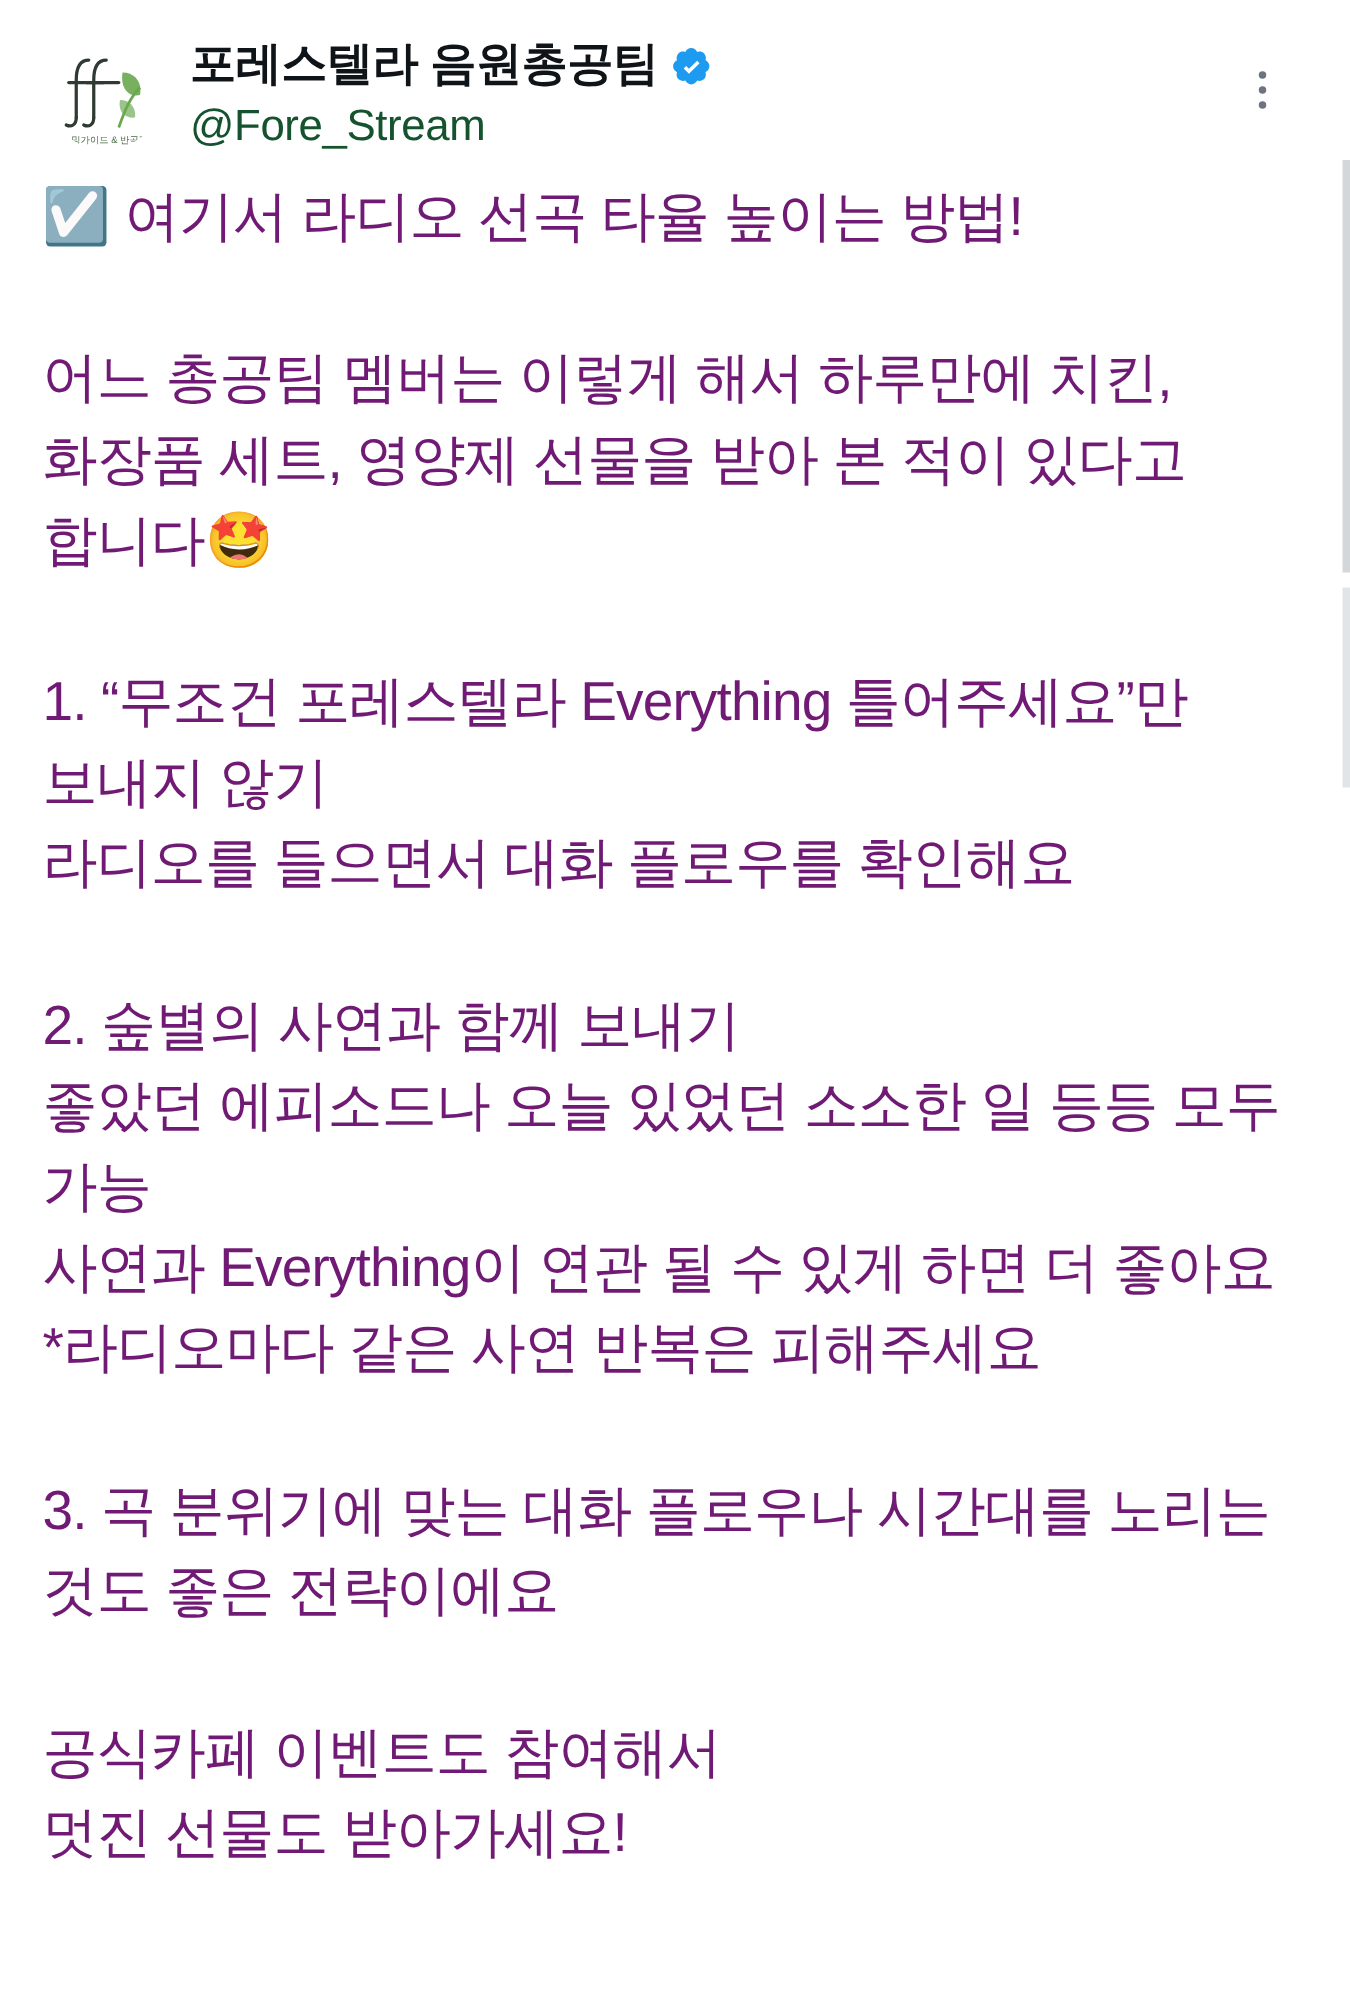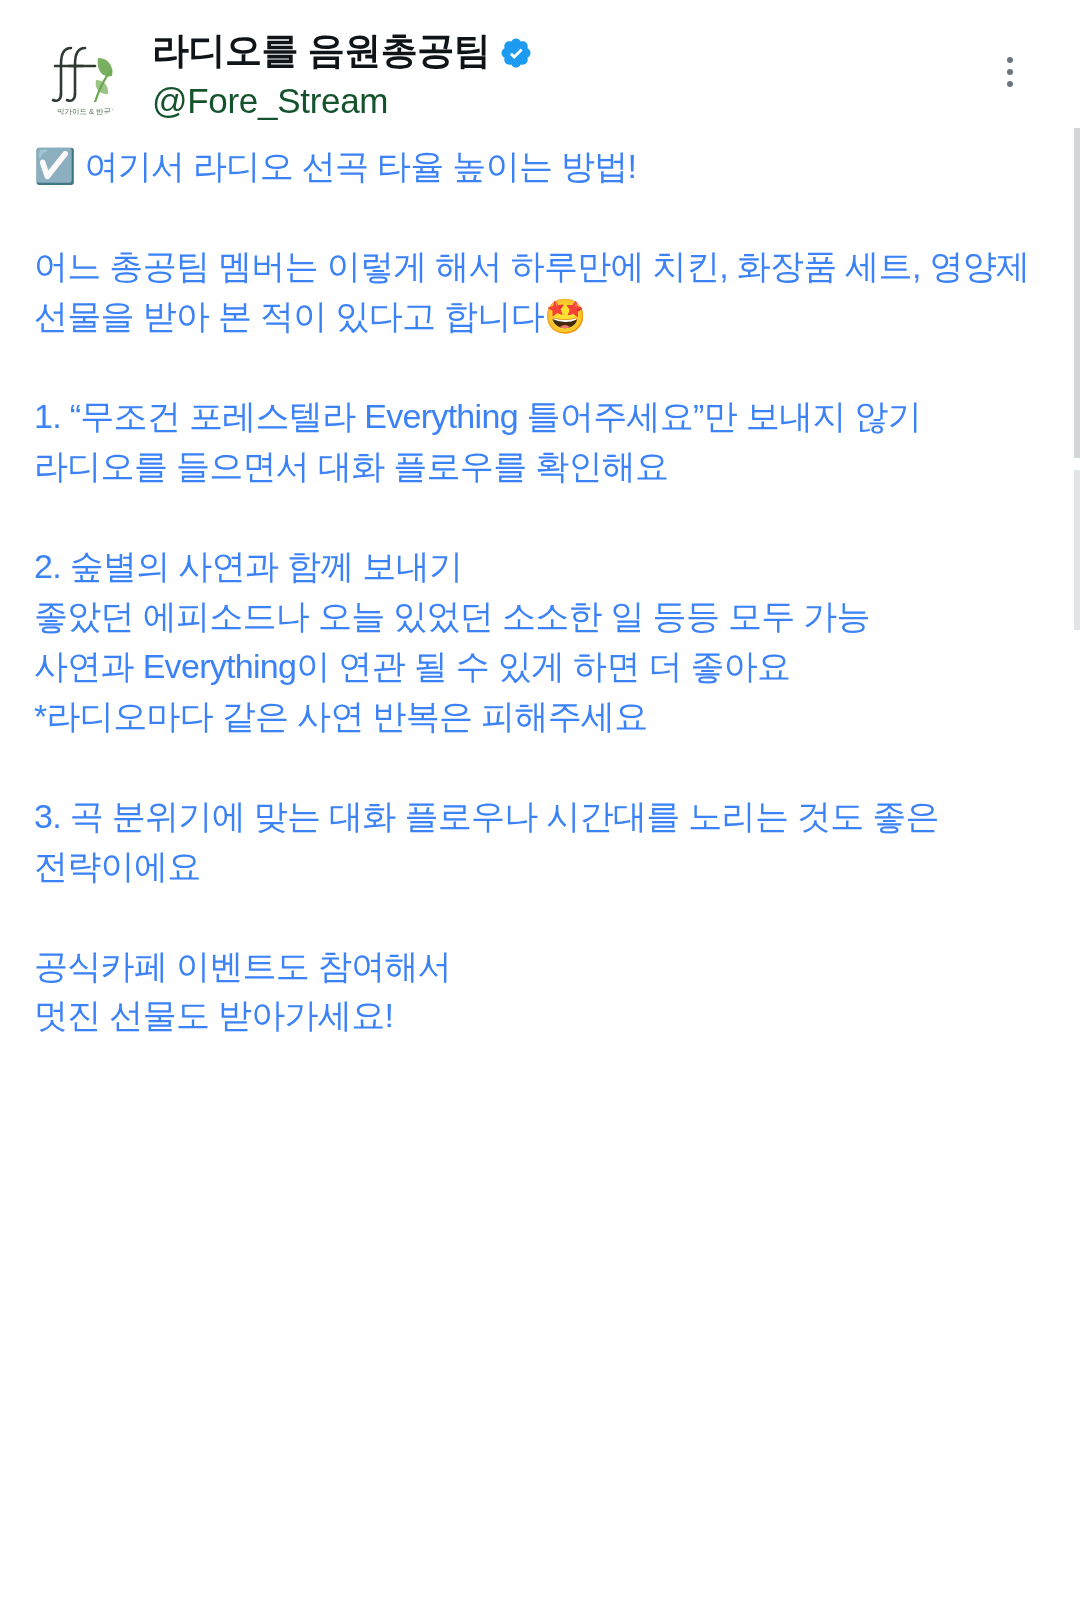--- a/index.html
+++ b/index.html
@@ -95,23 +95,23 @@
   .more-btn i {
     display: block;
     width: 6px;
     height: 6px;
     border-radius: 50%;
     background: #6b7480;
   }
 
   
   .body-text {
-    font-size: 34px;
+    font-size: 44px;
     line-height: 1.47;
-    color: #3b82f6;
+    color: #701a75;
     letter-spacing: -0.7px;
     white-space: pre-wrap;
     word-break: keep-all;
     padding-top: 4px;
   }
 
   
   .edge-line {
     position: absolute;
     right: 0;
@@ -151,21 +151,21 @@
           <path d="M60 30 C70 30 76 38 74 48 C66 50 58 44 60 30 Z"></path>
           <path d="M58 52 C66 52 71 58 70 66 C63 67 56 62 58 52 Z" opacity="0.75"></path>
         </g>
         <path d="M57 74 C62 60 66 50 74 42" stroke="#6aa84f" stroke-width="2.2" fill="none"></path>
         <text x="46" y="86" font-family="Liberation Sans, sans-serif" font-size="7.5" fill="#4d6b4a" text-anchor="middle">스밍가이드 &amp; 반곡픽</text>
       </svg>
     </div>
 
     <div class="identity">
       <div class="name-row">
-        <span class="display-name">라디오를 음원총공팀</span>
+        <span class="display-name">포레스텔라 음원총공팀</span>
         <span class="verified">
           <svg width="34" height="34" viewBox="0 0 24 24" aria-hidden="true">
             <path fill="#1d9bf0" d="M22.25 12c0-1.43-.88-2.67-2.19-3.34.46-1.39.2-2.9-.81-3.91s-2.52-1.27-3.91-.81C14.67 2.63 13.43 1.75 12 1.75s-2.67.88-3.34 2.19c-1.39-.46-2.9-.2-3.91.81s-1.27 2.52-.81 3.91C2.63 9.33 1.75 10.57 1.75 12s.88 2.67 2.19 3.34c-.46 1.39-.2 2.9.81 3.91s2.52 1.27 3.91.81c.67 1.31 1.91 2.19 3.34 2.19s2.67-.88 3.34-2.19c1.39.46 2.9.2 3.91-.81s1.27-2.52.81-3.91c1.31-.67 2.19-1.91 2.19-3.34z"></path>
             <path fill="#ffffff" d="M10.71 16.29l-3-3 1.41-1.41 1.59 1.59 4.59-4.59 1.41 1.41z"></path>
           </svg>
         </span>
       </div>
       <div class="handle">@Fore_Stream</div>
     </div>
 

